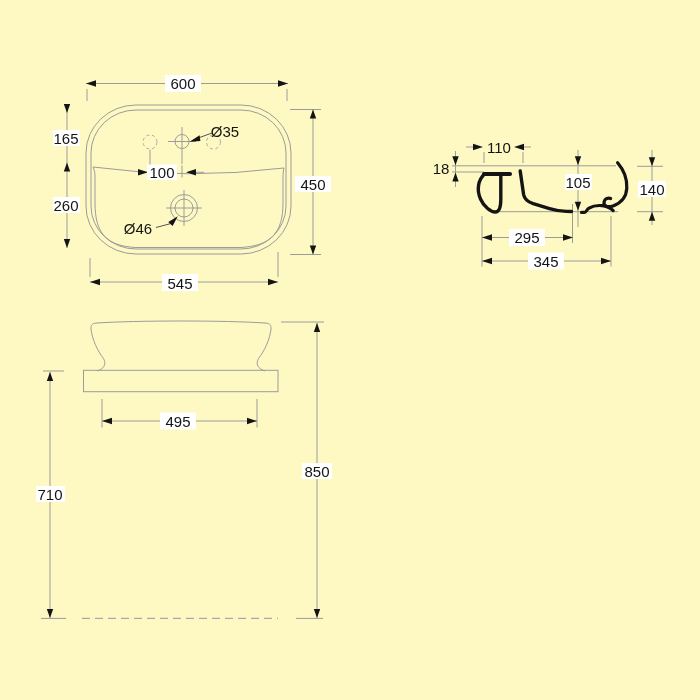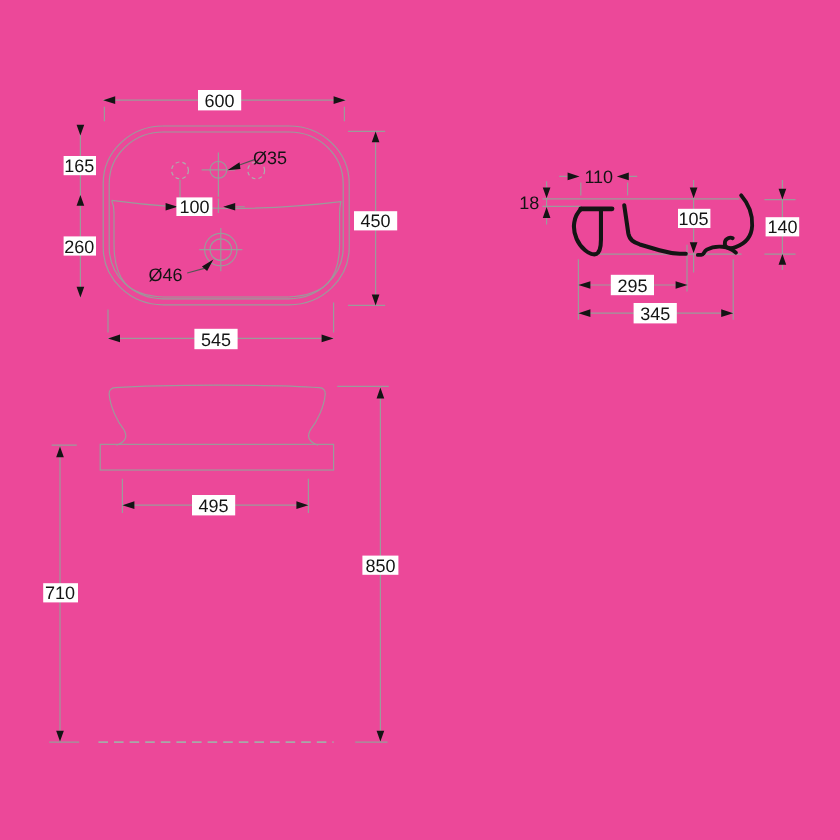--- a/index.html
+++ b/index.html
@@ -1,16 +1,16 @@
 <!DOCTYPE html>
 <html><head>
 <meta charset="utf-8">
 <style>
   html,body{margin:0;padding:0;background:#fff;}
-  #canvas{position:relative;width:700px;height:700px;background:#ec4899;overflow:hidden;
+  #canvas{position:relative;width:700px;height:700px;background:#fef9c3;overflow:hidden;
           font-family:"Liberation Sans","DejaVu Sans",sans-serif;}
   svg{position:absolute;left:0;top:0;}
   .thin{stroke:#9b9b9b;stroke-width:1;fill:none;}
   .dash{stroke:#adadad;stroke-width:1;fill:none;stroke-dasharray:3.2 2.6;}
   .floor{stroke:#a8a8a8;stroke-width:1.4;fill:none;stroke-dasharray:8 5;}
   .ink{fill:#141414;}
   .sect{stroke:#141414;fill:none;stroke-linecap:round;stroke-linejoin:round;}
   .lbl{font-size:15px;fill:#141414;text-anchor:middle;}
   .bg{fill:#ffffff;}
   .leader{stroke:#555;stroke-width:1;fill:none;}

